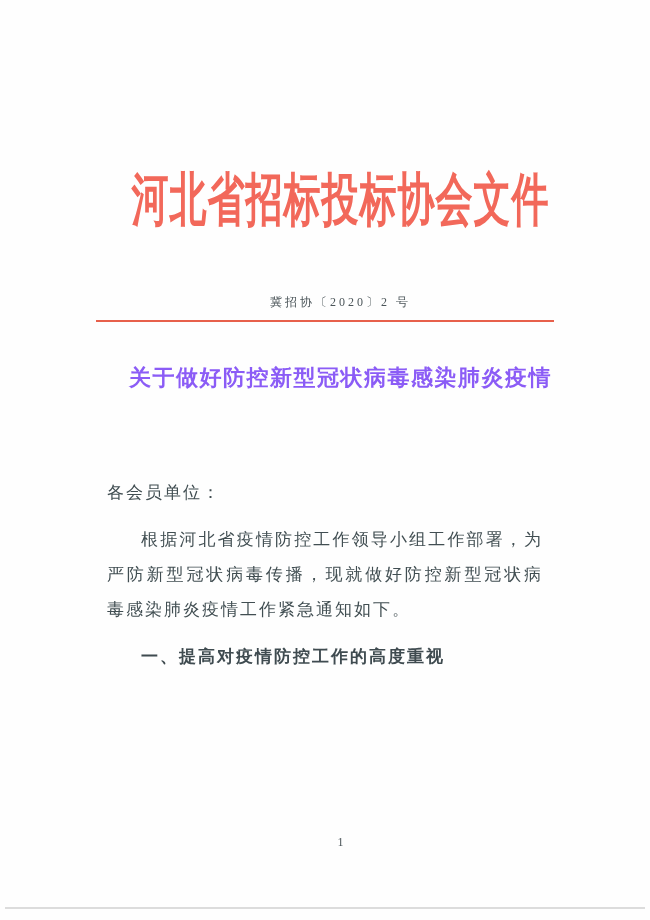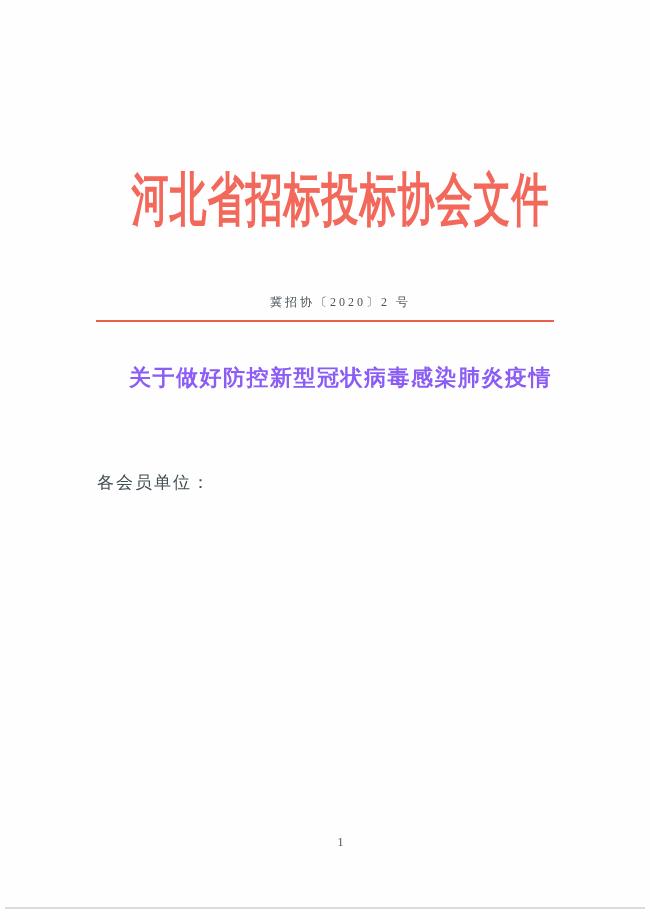--- a/index.html
+++ b/index.html
@@ -65,21 +65,21 @@
     top: 463px;
     left: 95px;
     width: 460px;
     font-size: 17px;
     line-height: 35px;
     color: #414e52;
     letter-spacing: 2px;
     text-align: justify;
   }
   .body-text p {
-    margin: 2px;
+    margin: 12px;
   }
   .indent {
     text-indent: 2em;
   }
   .section-heading {
     font-weight: bold;
     color: #3f4b50;
   }
   .page-number {
     position: absolute;
@@ -109,19 +109,21 @@
   <div class="doc-number">冀招协〔2020〕2 号</div>
 
   <div class="red-line"></div>
 
   <div class="doc-title">
     <div>关于做好防控新型冠状病毒感染肺炎疫情</div>
   </div>
 
   <div class="body-text">
     <p>各会员单位：</p>
+    <p class="indent">根据河北省疫情防控工作领导小组工作部署，为严防新型冠状病毒传播，现就做好防控新型冠状病毒感染肺炎疫情工作紧急通知如下。</p>
+    <p class="indent section-heading">一、提高对疫情防控工作的高度重视</p>
   </div>
 
   <div class="page-number">1</div>
 
   <div class="scan-edge"></div>
 
 </div>
 
 </body></html>

